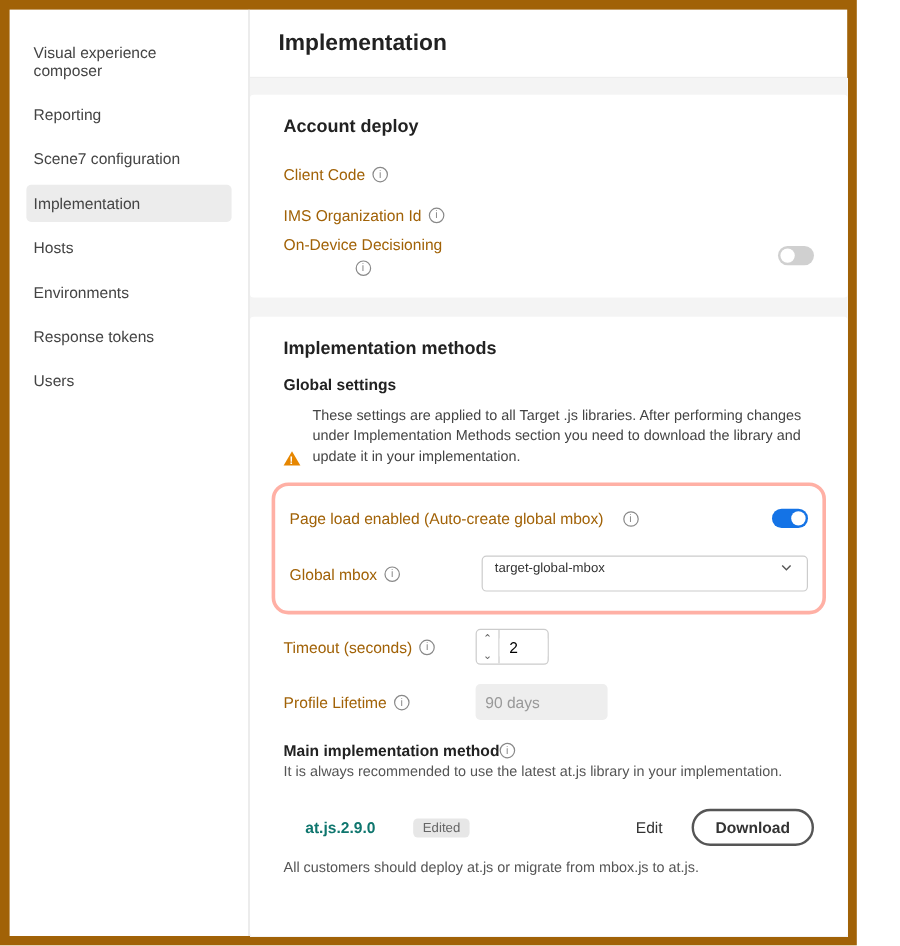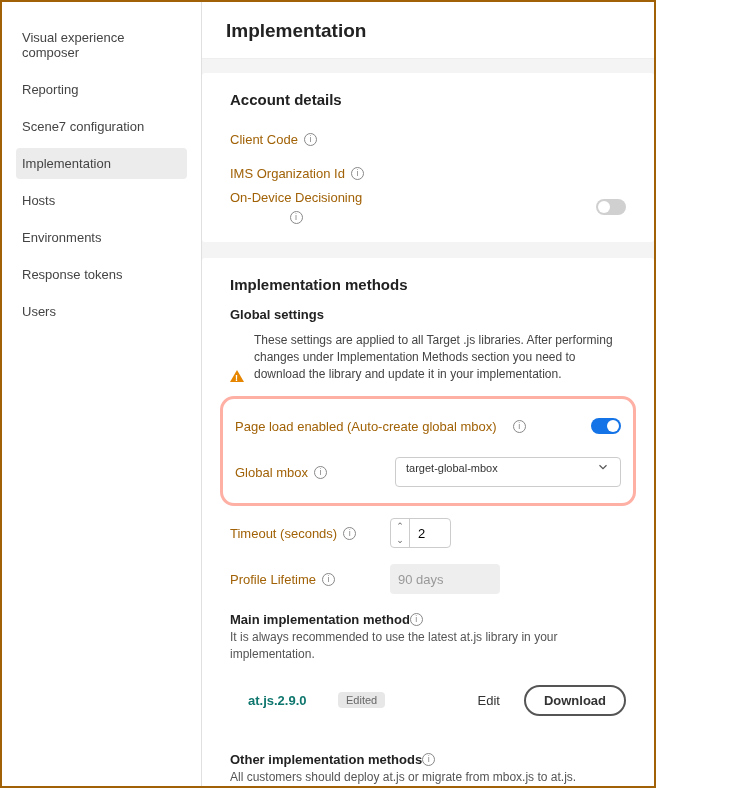--- a/index.html
+++ b/index.html
@@ -1,17 +1,17 @@
 <!DOCTYPE html>
 <html><head>
 <meta charset="utf-8">
 <style>
   * { box-sizing: border-box; margin: 0; padding: 0; }
   html, body { width: 750px; height: 788px; font-family: -apple-system, BlinkMacSystemFont, "Segoe UI", Arial, sans-serif; background: #fff; }
-  .frame { width: 656px; height: 788px; border: 2px solid #a16207; display: flex; overflow: hidden; }
+  .frame { width: 714px; height: 788px; border: 8px solid #a16207; display: flex; overflow: hidden; }
   .sidebar { width: 200px; padding: 20px 14px 0 14px; border-right: 1px solid #e0e0e0; }
   .sidebar-item { font-size: 13px; color: #444; padding: 8px 6px; border-radius: 4px; cursor: pointer; margin-bottom: 6px; }
   .sidebar-item.active { background: #ececec; }
   .main { flex: 1; display: flex; flex-direction: column; min-width: 0; }
   .page-header { padding: 18px 24px 16px; border-bottom: 1px solid #eee; }
   .page-title { font-size: 19px; font-weight: 700; color: #222; }
   .content { flex: 1; background: #f4f4f4; padding: 14px 0 0 0; overflow-y: auto; }
   .card { background: #fff; border-radius: 3px; margin: 0 0 16px 0; padding: 18px 28px; }
   .section-title { font-size: 15px; font-weight: 700; color: #222; margin-bottom: 14px; }
   .subsection-title { font-size: 13px; font-weight: 700; color: #222; margin: 8px 0 10px; }
@@ -63,21 +63,21 @@
   </nav>
 
   <main class="main">
     <header class="page-header">
       <h1 class="page-title">Implementation</h1>
     </header>
 
     <div class="content">
 
       <section class="card">
-        <h2 class="section-title">Account details</h2>
+        <h2 class="section-title">Account deploy</h2>
 
         <div class="row">
           <div class="label">
             <span>Client Code</span>
             <i class="info-icon"></i>
           </div>
         </div>
 
         <div class="row">
           <div class="label">
@@ -165,24 +165,20 @@
         <p class="subtext">It is always recommended to use the latest at.js library in your implementation.</p>
 
         <div class="impl-row">
           <span class="ver">at.js.2.9.0</span>
           <span class="badge">Edited</span>
           <span class="spacer"></span>
           <button class="link-btn">Edit</button>
           <button class="pill-btn">Download</button>
         </div>
 
-        <div class="subhead-row" style="margin-top:28px;">
-          <h4>Other implementation methods</h4>
-          <i class="info-icon"></i>
-        </div>
         <p class="subtext">All customers should deploy at.js or migrate from mbox.js to at.js.</p>
 
         <div class="impl-row">
 
           <span class="spacer"></span>
 
         </div>
       </section>
 
     </div>

